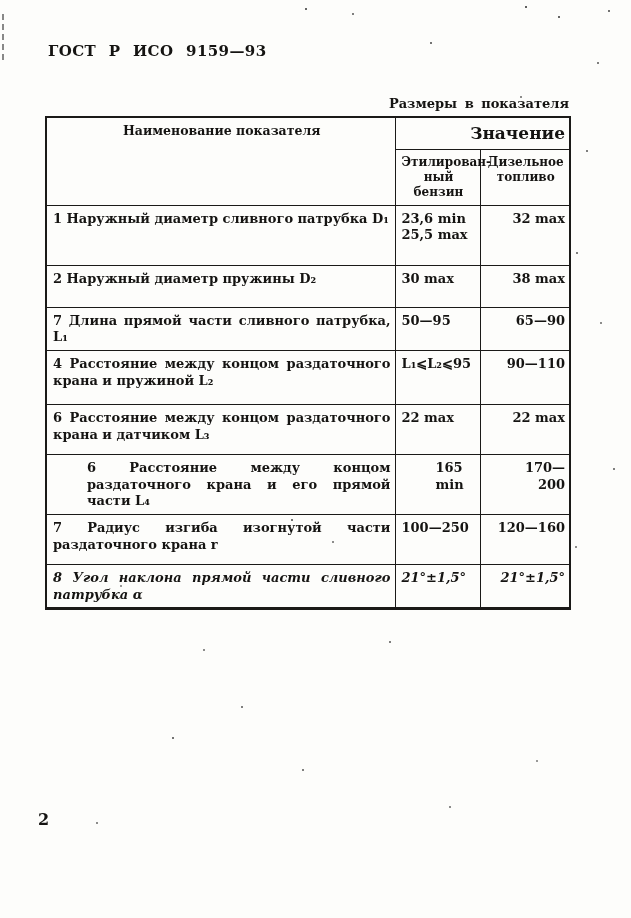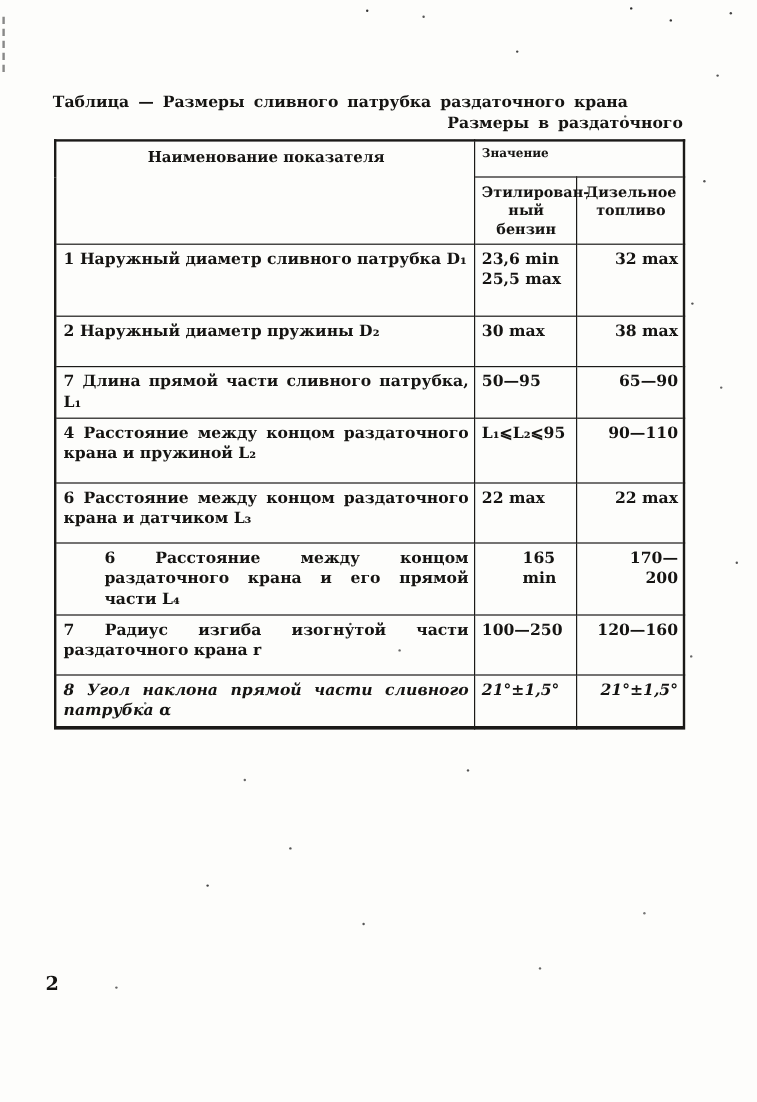--- a/index.html
+++ b/index.html
@@ -49,21 +49,21 @@
   }
   table.gost th, table.gost td{
     border:1px solid #1b1a18;
     padding:5px 4px 4px 6px;
     vertical-align:top;
     line-height:1.28;
   }
   table.gost{border:2px solid #1b1a18;border-bottom-width:3px;}
   col.c-name{width:349px;} col.c-petrol{width:85px;} col.c-diesel{width:90px;}
   th.name-h{vertical-align:middle;font-weight:700;font-size:12.5px;margin-left:19px;}
-  th.group-h{text-align:left;font-weight:700;font-size:10px;height:20px;vertical-align:middle;padding:3px 2px;}
+  th.group-h{text-align:right;font-weight:700;font-size:17px;height:20px;vertical-align:middle;padding:3px 2px;}
   th.sub-h{text-align:center;font-weight:700;font-size:12px;vertical-align:middle;height:38px;padding:3px 2px;}
   td.name{text-align:justify;padding-right:3px;margin-left:38px;}
   td.val{padding-left:3px;padding-right:2px;}
   td.diesel{text-align:right;}
   .preline{white-space:pre-line;}
   tbody tr:nth-child(1) td{height:50px;}
   tbody tr:nth-child(2) td{height:32px;}
   tbody tr:nth-child(3) td{height:32px;}
   tbody tr:nth-child(4) td{height:44px;}
   tbody tr:nth-child(5) td{height:40px;}
@@ -75,22 +75,22 @@
     font-size:16px;font-weight:700;
   }
 </style>
 </head>
 <body>
 
 <div class="page">
   <div class="edge-marks"></div>
   <div class="noise"></div>
 
-  <div class="caption">Таблица — Размеры сливного патрубка раздаточного крана</div>
-  <div class="units">Размеры в раздаточного</div>
+  <div class="doc-header">ГОСТ Р ИСО 9159—93</div>
+  <div class="units">Размеры в показателя</div>
 
   <table class="gost">
     <colgroup>
       <col class="c-name">
         <col class="c-petrol">
         <col class="c-diesel">
     </colgroup>
     <thead>
       <tr>
         <th class="name-h" rowspan="2">Наименование показателя</th>

